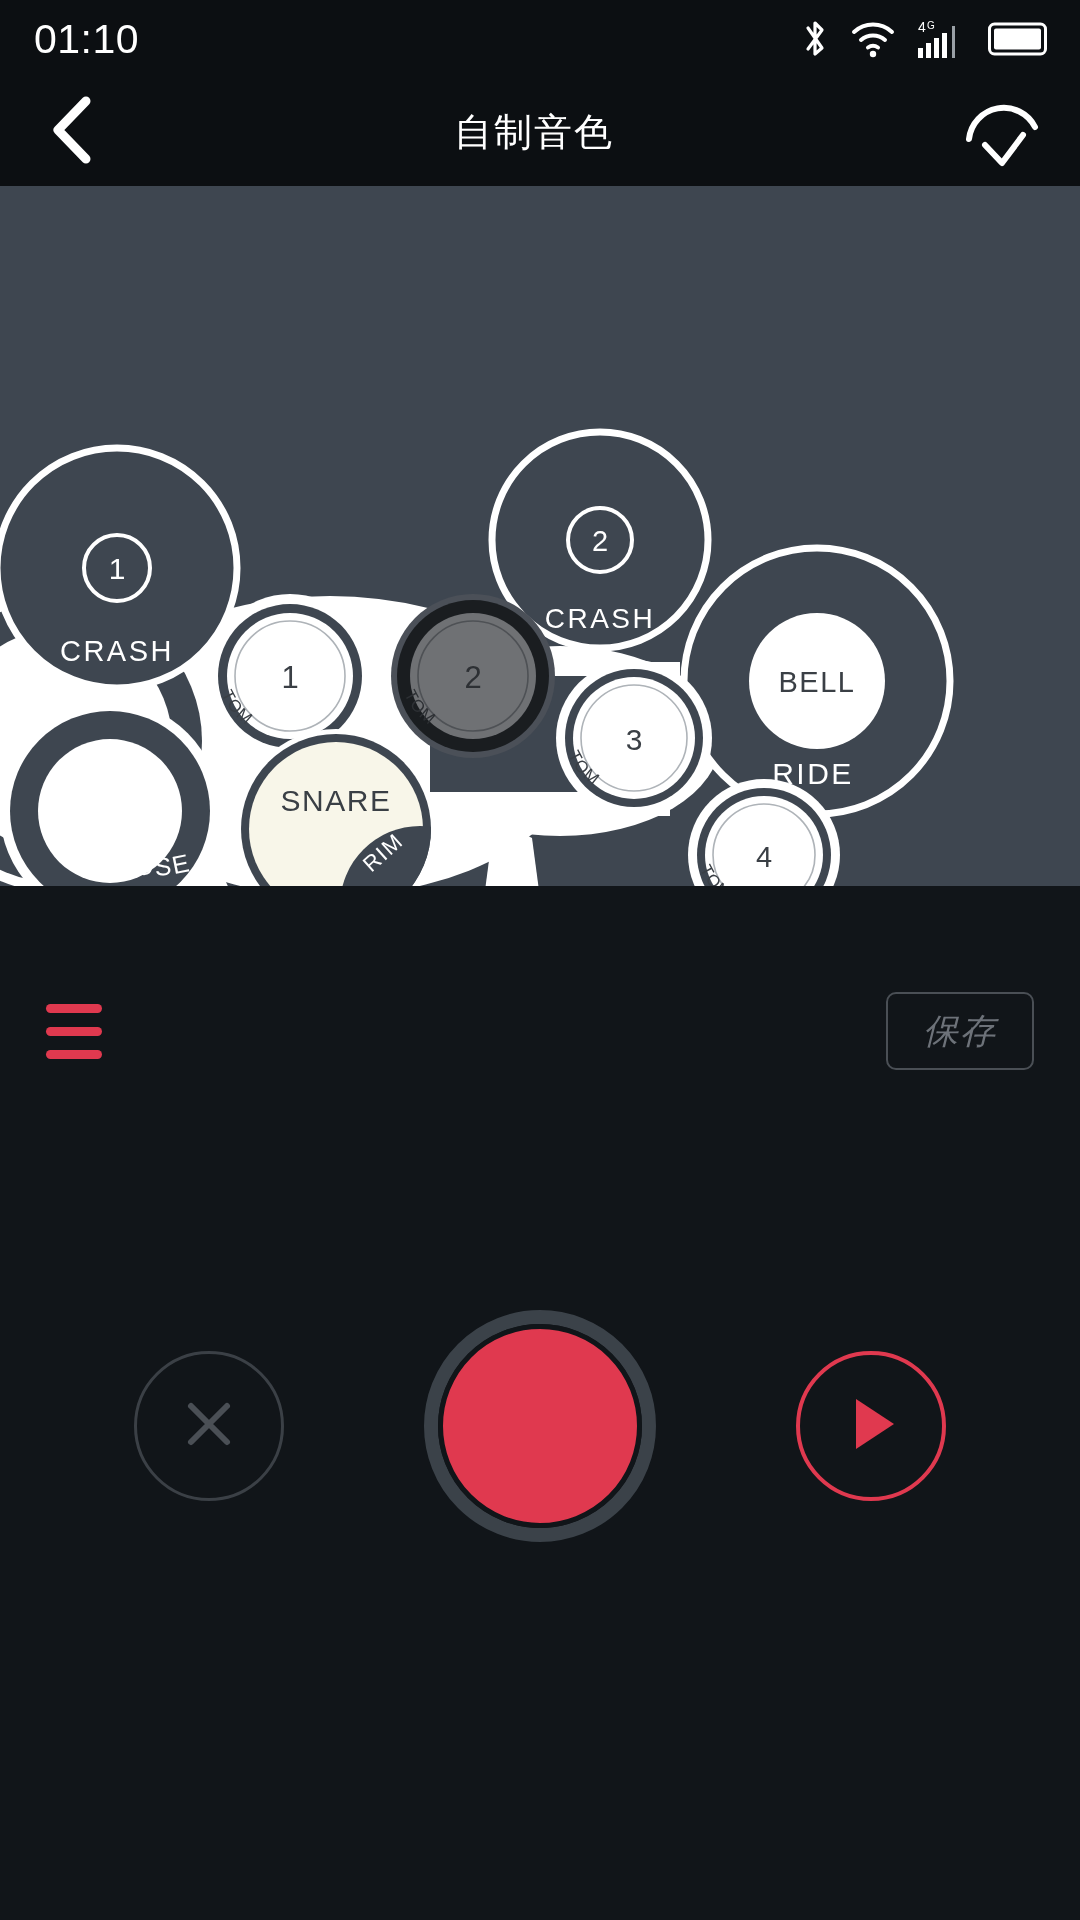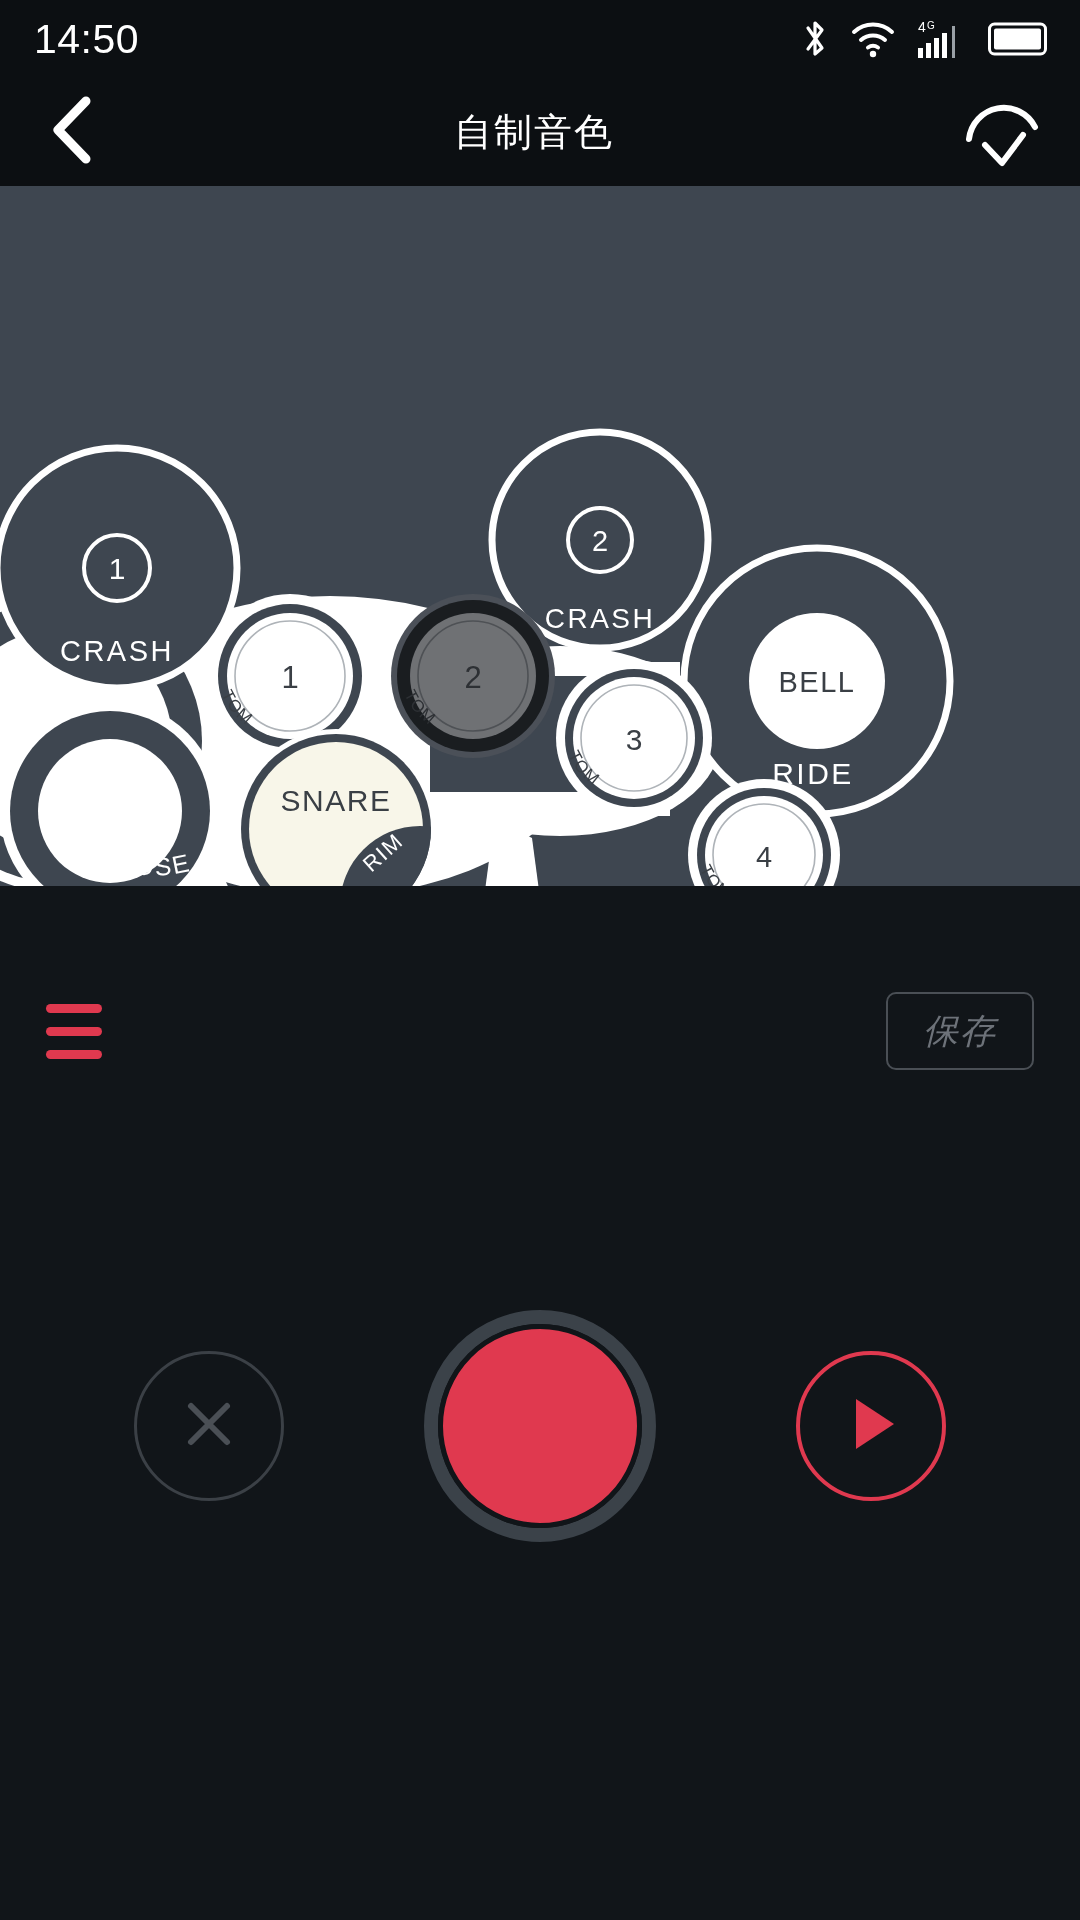--- a/index.html
+++ b/index.html
@@ -203,21 +203,21 @@
     cursor: pointer;
     box-sizing: border-box;
   }
 </style>
 </head>
 <body>
 
 <div class="screen">
 
   <div class="statusbar">
-    <div class="status-time">14:50</div>
+    <div class="status-time">01:10</div>
     <div class="status-icons">
 
       <span>
         <svg width="30" height="44" viewBox="0 0 30 44">
           <path d="M8 11 L22 31 L15 37 L15 6 L22 13 L8 32" fill="none" stroke="#fff" stroke-width="3.2" stroke-linejoin="round" stroke-linecap="round"></path>
         </svg>
       </span>
 
       <span>
         <svg width="46" height="40" viewBox="0 0 46 40">

